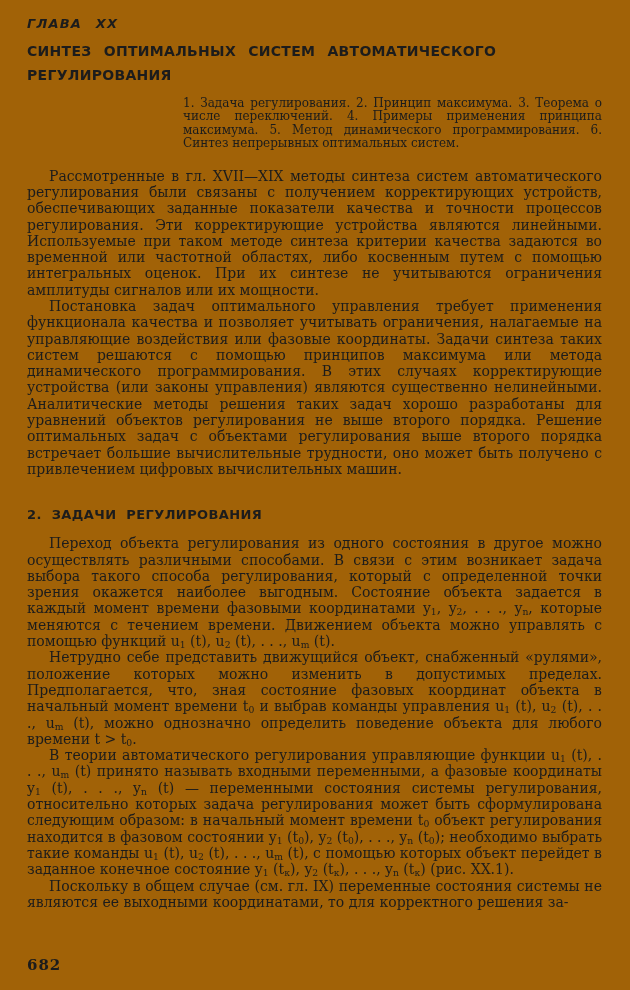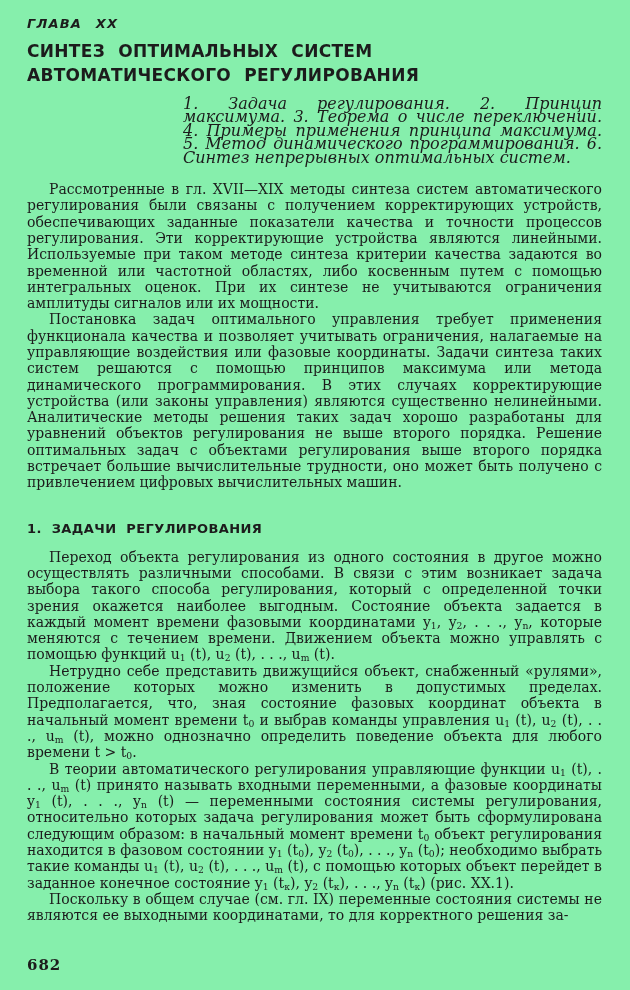--- a/index.html
+++ b/index.html
@@ -1,48 +1,47 @@
 <!DOCTYPE html>
 <html lang="ru"><head>
 <meta charset="utf-8">
 <style>
   html,body{margin:0;padding:0;background:#e8e8e8;}
   .page{
     position:relative;
     width:630px;height:990px;
-    background:#86efac;
+    background:#a16207;
     overflow:hidden;
     font-family:"DejaVu Serif", serif;
     color:#1c1c1c;
     margin:0 auto;
   }
   .content{
     position:absolute;
     left:27px;right:28px;top:0;bottom:0;
     padding-top:16px;
   }
   .chapter-label{
     font-family:"DejaVu Sans", sans-serif;
     font-weight:bold;font-style:italic;
     font-size:13px;line-height:16px;
     letter-spacing:1.2px;word-spacing:8px;
   }
   .chapter-title{
     font-family:"DejaVu Sans", sans-serif;
     font-weight:bold;
-    font-size:17px;line-height:24px;
+    font-size:14px;line-height:24px;
     letter-spacing:0.3px;word-spacing:7px;
     margin:7px 0 0;
     width:522px;
   }
   .abstract{
     margin:10px 8px 0 156px;
     width:419px;
-    font-style:italic;
-    font-size:16px;line-height:13.4px;
+    font-size:12px;line-height:13.4px;
     text-align:justify;
   }
   .body-text{
     margin-top:17px;
     font-size:14px;line-height:16.3px;
     text-align:justify;
   }
   .body-text p{margin:0;text-indent:22px;}
   .section-heading{
     font-family:"DejaVu Sans", sans-serif;
@@ -71,21 +70,21 @@
 
     <h1 class="chapter-title">СИНТЕЗ ОПТИМАЛЬНЫХ СИСТЕМ АВТОМАТИЧЕСКОГО РЕГУЛИРОВАНИЯ</h1>
 
     <div class="abstract">1. Задача регулирования. 2. Принцип максимума. 3. Теорема о числе переключений. 4. Примеры применения принципа максимума. 5. Метод динамического программирования. 6. Синтез непрерывных оптимальных систем.</div>
 
     <div class="body-text">
         <p>Рассмотренные в гл. XVII—XIX методы синтеза систем автоматического регулирования были связаны с получением корректирующих устройств, обеспечивающих заданные показатели качества и точности процессов регулирования. Эти корректирующие устройства являются линейными. Используемые при таком методе синтеза критерии качества задаются во временной или частотной областях, либо косвенным путем с помощью интегральных оценок. При их синтезе не учитываются ограничения амплитуды сигналов или их мощности.</p>
         <p>Постановка задач оптимального управления требует применения функционала качества и позволяет учитывать ограничения, налагаемые на управляющие воздействия или фазовые координаты. Задачи синтеза таких систем решаются с помощью <span class="it">принципов максимума</span> или <span class="it">метода динамического программирования</span>. В этих случаях корректирующие устройства (или законы управления) являются существенно нелинейными. Аналитические методы решения таких задач хорошо разработаны для уравнений объектов регулирования не выше второго порядка. Решение оптимальных задач с объектами регулирования выше второго порядка встречает большие вычислительные трудности, оно может быть получено с привлечением цифровых вычислительных машин.</p>
       </div>
 
-    <h2 class="section-heading">1. ЗАДАЧИ РЕГУЛИРОВАНИЯ</h2>
+    <h2 class="section-heading">2. ЗАДАЧИ РЕГУЛИРОВАНИЯ</h2>
 
     <div class="body-text section-body">
         <p>Переход объекта регулирования из одного состояния в другое можно осуществлять различными способами. В связи с этим возникает задача выбора такого способа регулирования, который с определенной точки зрения окажется наиболее выгодным. Состояние объекта задается в каждый момент времени фазовыми координатами <span class="it">y</span><sub>1</sub>, <span class="it">y</span><sub>2</sub>, . . ., <span class="it">y</span><sub class="it">n</sub>, которые меняются с течением времени. Движением объекта можно управлять с помощью функций <span class="it">u</span><sub>1</sub>&nbsp;(<span class="it">t</span>), <span class="it">u</span><sub>2</sub>&nbsp;(<span class="it">t</span>), . . ., <span class="it">u</span><sub class="it">m</sub>&nbsp;(<span class="it">t</span>).</p>
         <p>Нетрудно себе представить движущийся объект, снабженный «рулями», положение которых можно изменить в допустимых пределах. Предполагается, что, зная состояние фазовых координат объекта в начальный момент времени <span class="it">t</span><sub>0</sub> и выбрав команды управления <span class="it">u</span><sub>1</sub>&nbsp;(<span class="it">t</span>), <span class="it">u</span><sub>2</sub>&nbsp;(<span class="it">t</span>), . . ., <span class="it">u</span><sub class="it">m</sub>&nbsp;(<span class="it">t</span>), можно однозначно определить поведение объекта для любого времени <span class="it">t</span> &gt; <span class="it">t</span><sub>0</sub>.</p>
         <p>В теории автоматического регулирования управляющие функции <span class="it">u</span><sub>1</sub>&nbsp;(<span class="it">t</span>), . . ., <span class="it">u</span><sub class="it">m</sub>&nbsp;(<span class="it">t</span>) принято называть входными переменными, а фазовые координаты <span class="it">y</span><sub>1</sub>&nbsp;(<span class="it">t</span>), . . ., <span class="it">y</span><sub class="it">n</sub>&nbsp;(<span class="it">t</span>) — переменными состояния системы регулирования, относительно которых задача регулирования может быть сформулирована следующим образом: в начальный момент времени <span class="it">t</span><sub>0</sub> объект регулирования находится в фазовом состоянии <span class="it">y</span><sub>1</sub>&nbsp;(<span class="it">t</span><sub>0</sub>), <span class="it">y</span><sub>2</sub>&nbsp;(<span class="it">t</span><sub>0</sub>), . . ., <span class="it">y</span><sub class="it">n</sub>&nbsp;(<span class="it">t</span><sub>0</sub>); необходимо выбрать такие команды <span class="it">u</span><sub>1</sub>&nbsp;(<span class="it">t</span>), <span class="it">u</span><sub>2</sub>&nbsp;(<span class="it">t</span>), . . ., <span class="it">u</span><sub class="it">m</sub>&nbsp;(<span class="it">t</span>), с помощью которых объект перейдет в заданное конечное состояние <span class="it">y</span><sub>1</sub>&nbsp;(<span class="it">t</span><sub>к</sub>), <span class="it">y</span><sub>2</sub>&nbsp;(<span class="it">t</span><sub>к</sub>), . . ., <span class="it">y</span><sub class="it">n</sub>&nbsp;(<span class="it">t</span><sub>к</sub>) (рис. XX.1).</p>
         <p>Поскольку в общем случае (см. гл. IX) переменные состояния системы не являются ее выходными координатами, то для корректного решения за-</p>
       </div>
 
   </div>
 

